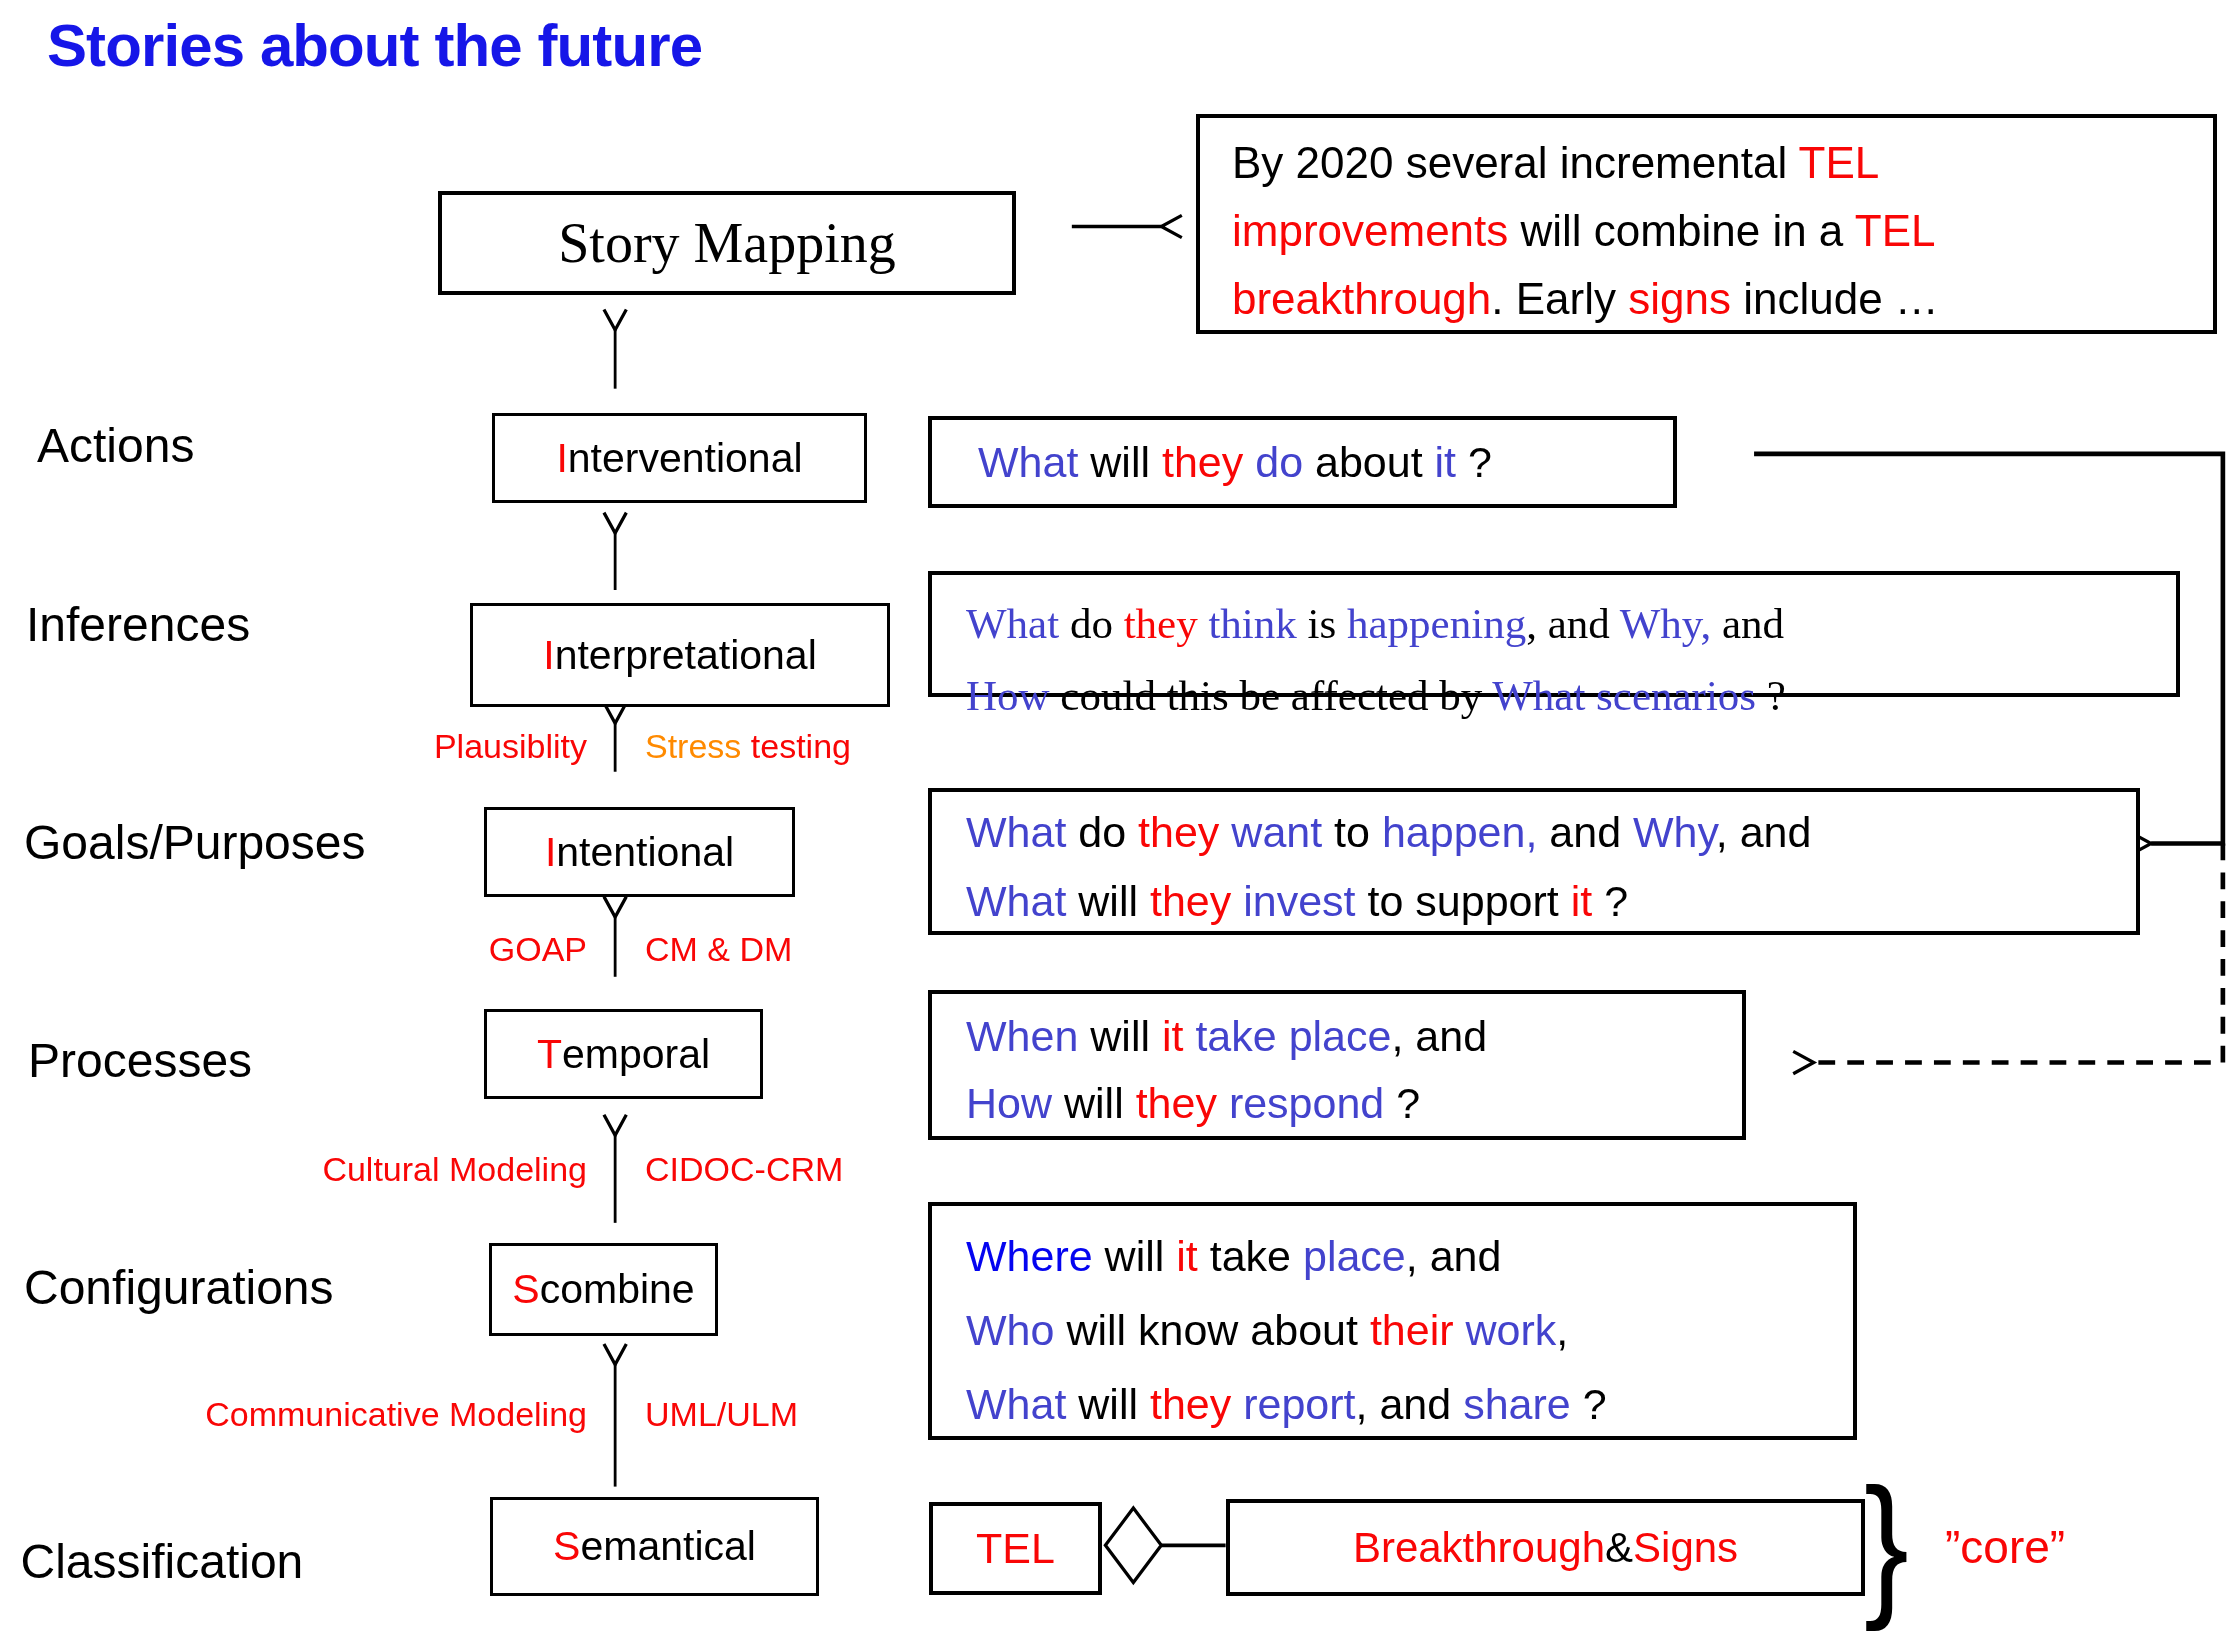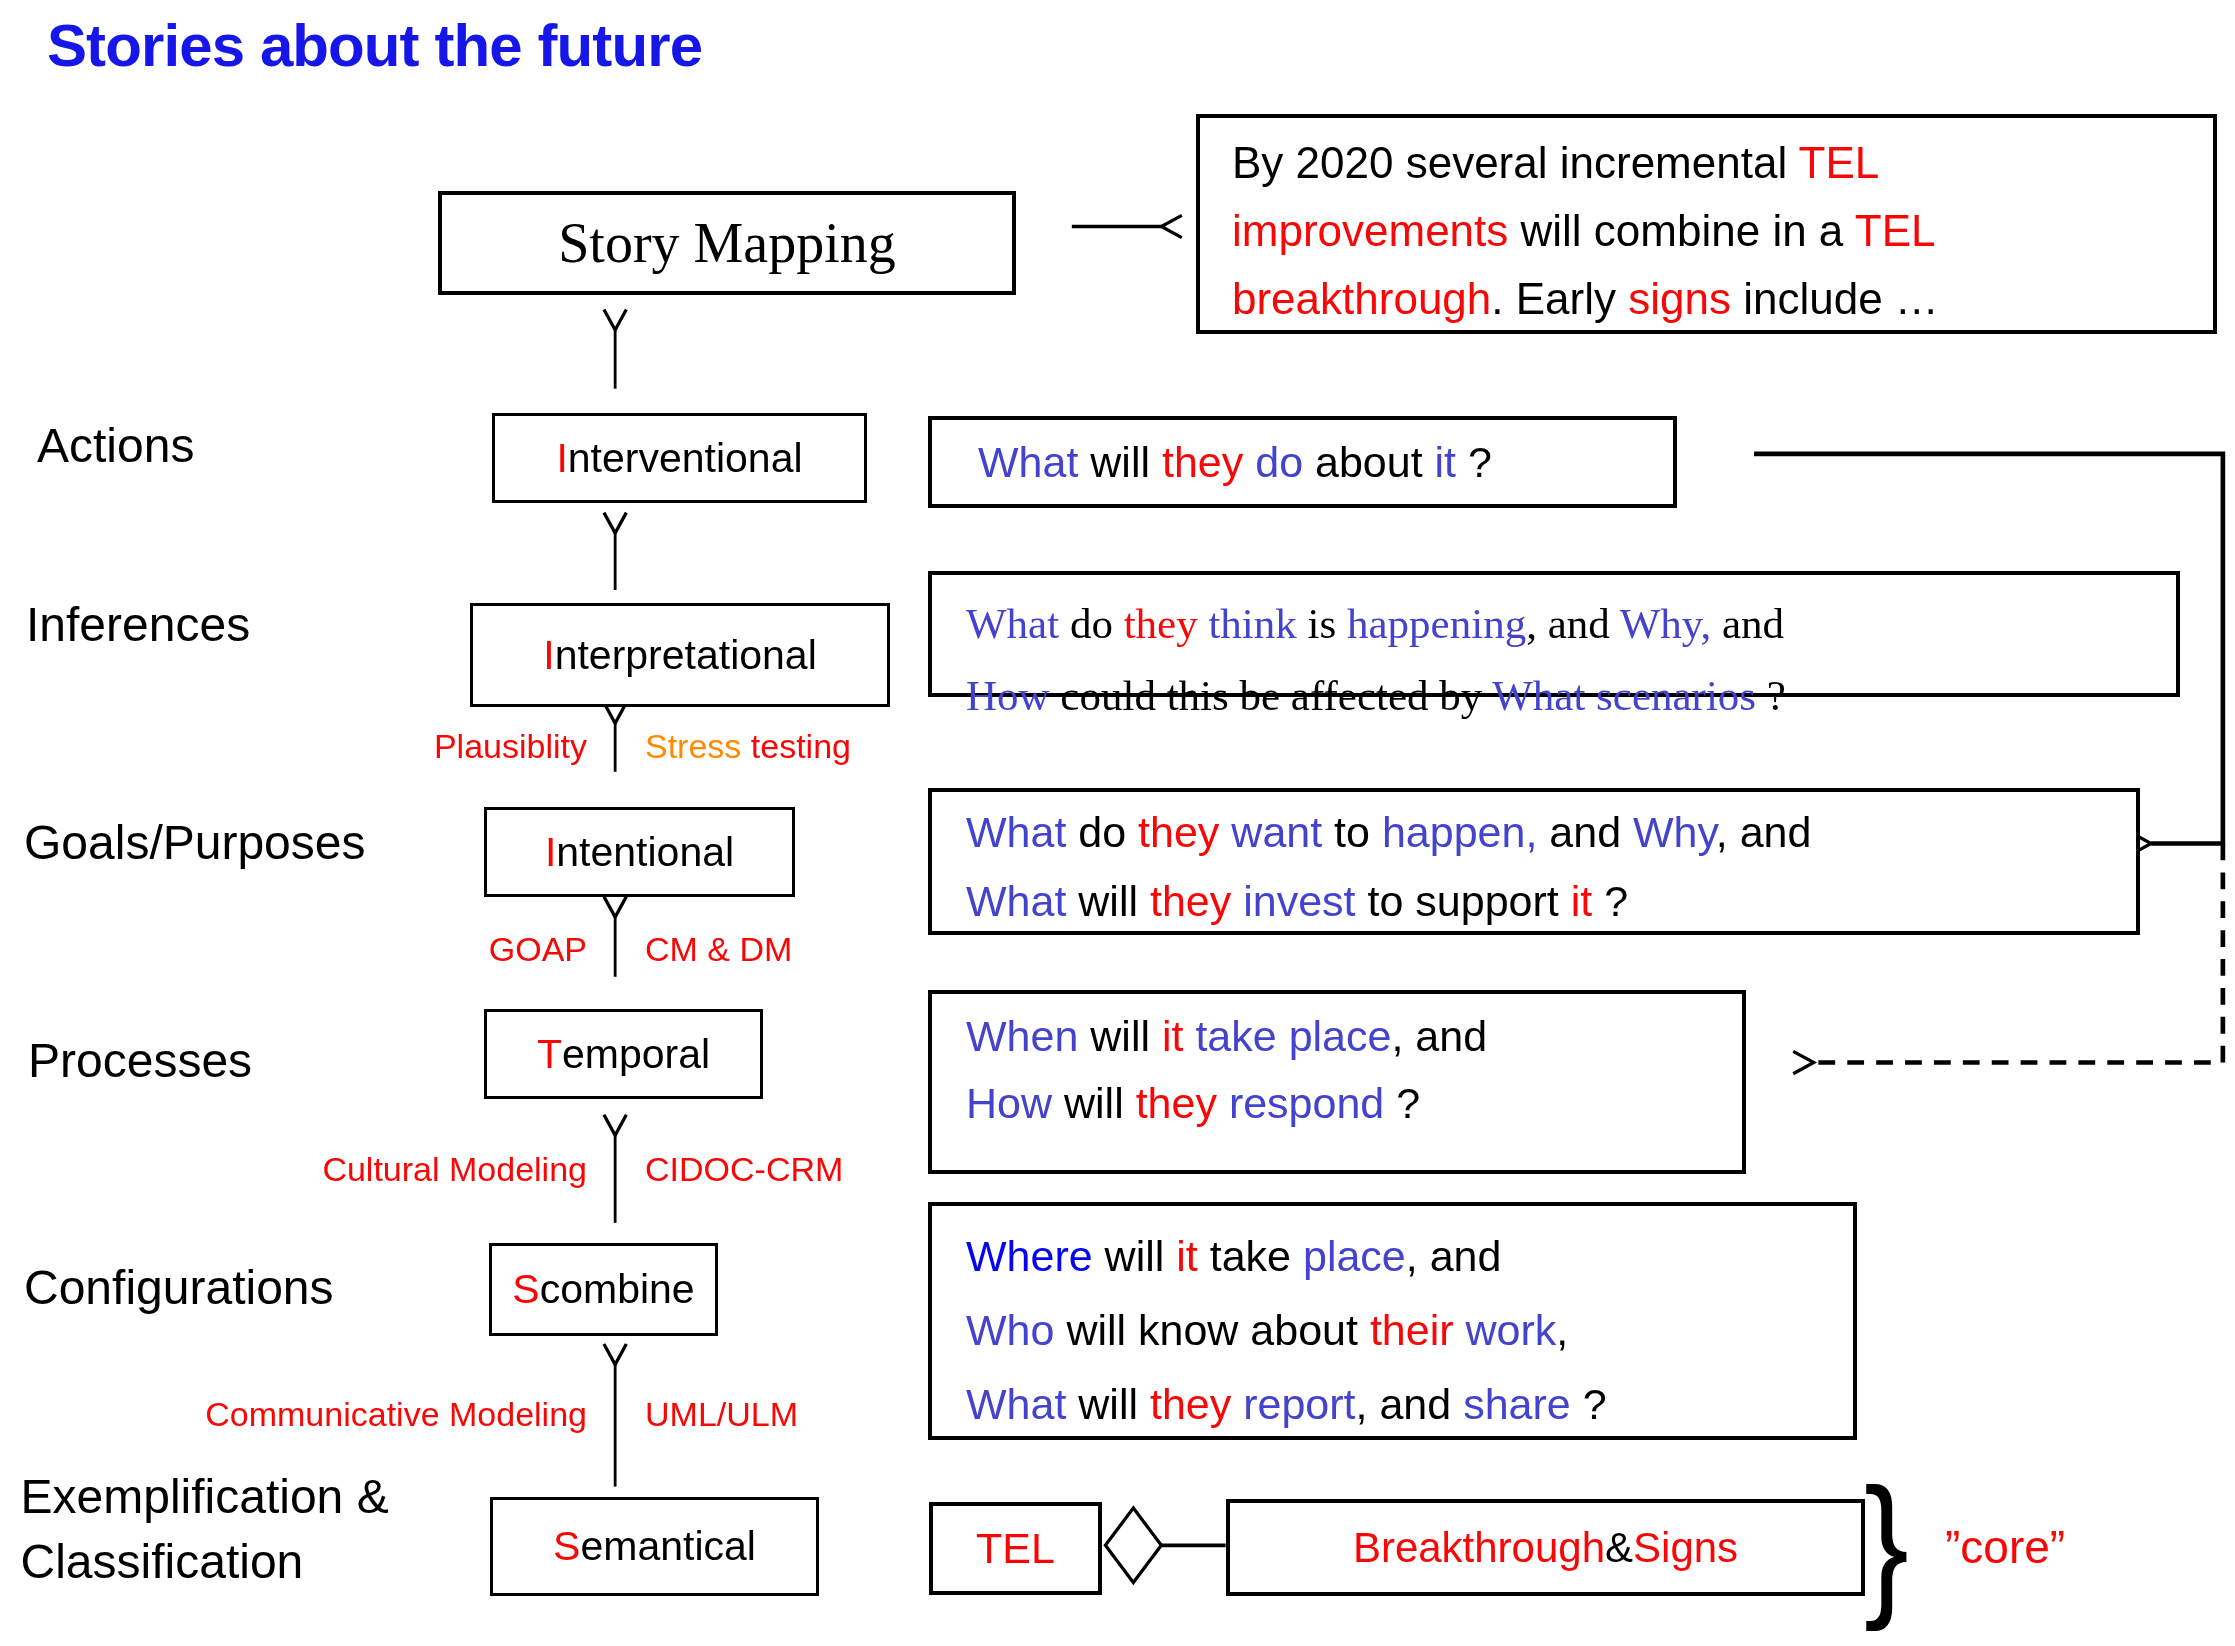--- a/index.html
+++ b/index.html
@@ -62,21 +62,20 @@
 
   <div class="box thick center sm-label" style="left:438px;top:191px;width:578px;height:104px;">
     <span>Story Mapping</span>
   </div>
 
   <div class="abs row-label" style="left:37px;top:418px;">Actions</div>
   <div class="abs row-label" style="left:26px;top:597px;">Inferences</div>
   <div class="abs row-label" style="left:24px;top:815px;">Goals/Purposes</div>
   <div class="abs row-label" style="left:28px;top:1033px;">Processes</div>
   <div class="abs row-label" style="left:24px;top:1260px;">Configurations</div>
-  <div class="abs row-label" style="left:20.5px;top:1469px;">Exemplification &amp;</div>
   <div class="abs row-label" style="left:20.5px;top:1534px;">Classification</div>
 
   <div class="box center stage-box" style="left:492px;top:413px;width:375px;height:90px;">
       <span style="color: rgb(249, 6, 6);">I</span>
       <span style="color: rgb(0, 0, 0);">nterventional</span>
     </div>
   <div class="box center stage-box" style="left:470px;top:603px;width:420px;height:104px;">
       <span style="color: rgb(249, 6, 6);">I</span>
       <span style="color: rgb(0, 0, 0);">nterpretational</span>
     </div>
@@ -104,21 +103,21 @@
   <div class="box thick qbox" style="left:928px;top:571px;width:1252px;height:126px;padding:13px 0 0 34px;line-height:72px;font-family:Liberation Serif, serif;">
     <div class="qline"><span style="color: rgb(67, 67, 205);">What </span><span style="color: rgb(0, 0, 0);">do </span><span style="color: rgb(249, 6, 6);">they </span><span style="color: rgb(67, 67, 205);">think </span><span style="color: rgb(0, 0, 0);">is </span><span style="color: rgb(67, 67, 205);">happening</span><span style="color: rgb(0, 0, 0);">, and </span><span style="color: rgb(67, 67, 205);">Why,</span><span style="color: rgb(0, 0, 0);"> and</span></div>
     <div class="qline"><span style="color: rgb(67, 67, 205);">How </span><span style="color: rgb(0, 0, 0);">could this be affected by </span><span style="color: rgb(67, 67, 205);">What scenarios </span><span style="color: rgb(0, 0, 0);">?</span></div>
   </div>
 
   <div class="box thick qbox" style="left:928px;top:788px;width:1212px;height:147px;padding:5.6px 0 0 34px;line-height:69px;">
     <div class="qline"><span style="color: rgb(67, 67, 205);">What </span><span style="color: rgb(0, 0, 0);">do </span><span style="color: rgb(249, 6, 6);">they </span><span style="color: rgb(67, 67, 205);">want </span><span style="color: rgb(0, 0, 0);">to </span><span style="color: rgb(67, 67, 205);">happen,</span><span style="color: rgb(0, 0, 0);"> and </span><span style="color: rgb(67, 67, 205);">Why</span><span style="color: rgb(0, 0, 0);">, and</span></div>
     <div class="qline"><span style="color: rgb(67, 67, 205);">What </span><span style="color: rgb(0, 0, 0);">will </span><span style="color: rgb(249, 6, 6);">they </span><span style="color: rgb(67, 67, 205);">invest </span><span style="color: rgb(0, 0, 0);">to support </span><span style="color: rgb(249, 6, 6);">it </span><span style="color: rgb(0, 0, 0);">?</span></div>
   </div>
 
-  <div class="box thick qbox" style="left:928px;top:990px;width:818px;height:184px;padding:9.3px 0 0 34px;line-height:67px;">
+  <div class="box thick qbox" style="left:928px;top:990px;width:818px;height:150px;padding:9.3px 0 0 34px;line-height:67px;">
     <div class="qline"><span style="color: rgb(67, 67, 205);">When </span><span style="color: rgb(0, 0, 0);">will </span><span style="color: rgb(249, 6, 6);">it </span><span style="color: rgb(67, 67, 205);">take place</span><span style="color: rgb(0, 0, 0);">, and</span></div>
     <div class="qline"><span style="color: rgb(67, 67, 205);">How </span><span style="color: rgb(0, 0, 0);">will </span><span style="color: rgb(249, 6, 6);">they </span><span style="color: rgb(67, 67, 205);">respond </span><span style="color: rgb(0, 0, 0);">?</span></div>
   </div>
 
   <div class="box thick qbox" style="left:928px;top:1196px;width:929px;height:238px;padding:13px 0 0 34px;line-height:74px;margin-top:6px;">
     <div class="qline"><span style="color: rgb(4, 4, 240);">Where </span><span style="color: rgb(0, 0, 0);">will </span><span style="color: rgb(249, 6, 6);">it </span><span style="color: rgb(0, 0, 0);">take </span><span style="color: rgb(67, 67, 205);">place</span><span style="color: rgb(0, 0, 0);">, and</span></div>
     <div class="qline"><span style="color: rgb(67, 67, 205);">Who </span><span style="color: rgb(0, 0, 0);"> will know about </span><span style="color: rgb(249, 6, 6);">their </span><span style="color: rgb(67, 67, 205);">work</span><span style="color: rgb(0, 0, 0);">,</span></div>
     <div class="qline"><span style="color: rgb(67, 67, 205);">What </span><span style="color: rgb(0, 0, 0);">will </span><span style="color: rgb(249, 6, 6);">they </span><span style="color: rgb(67, 67, 205);">report</span><span style="color: rgb(0, 0, 0);">, and </span><span style="color: rgb(67, 67, 205);">share </span><span style="color: rgb(0, 0, 0);">?</span></div>
   </div>
 

